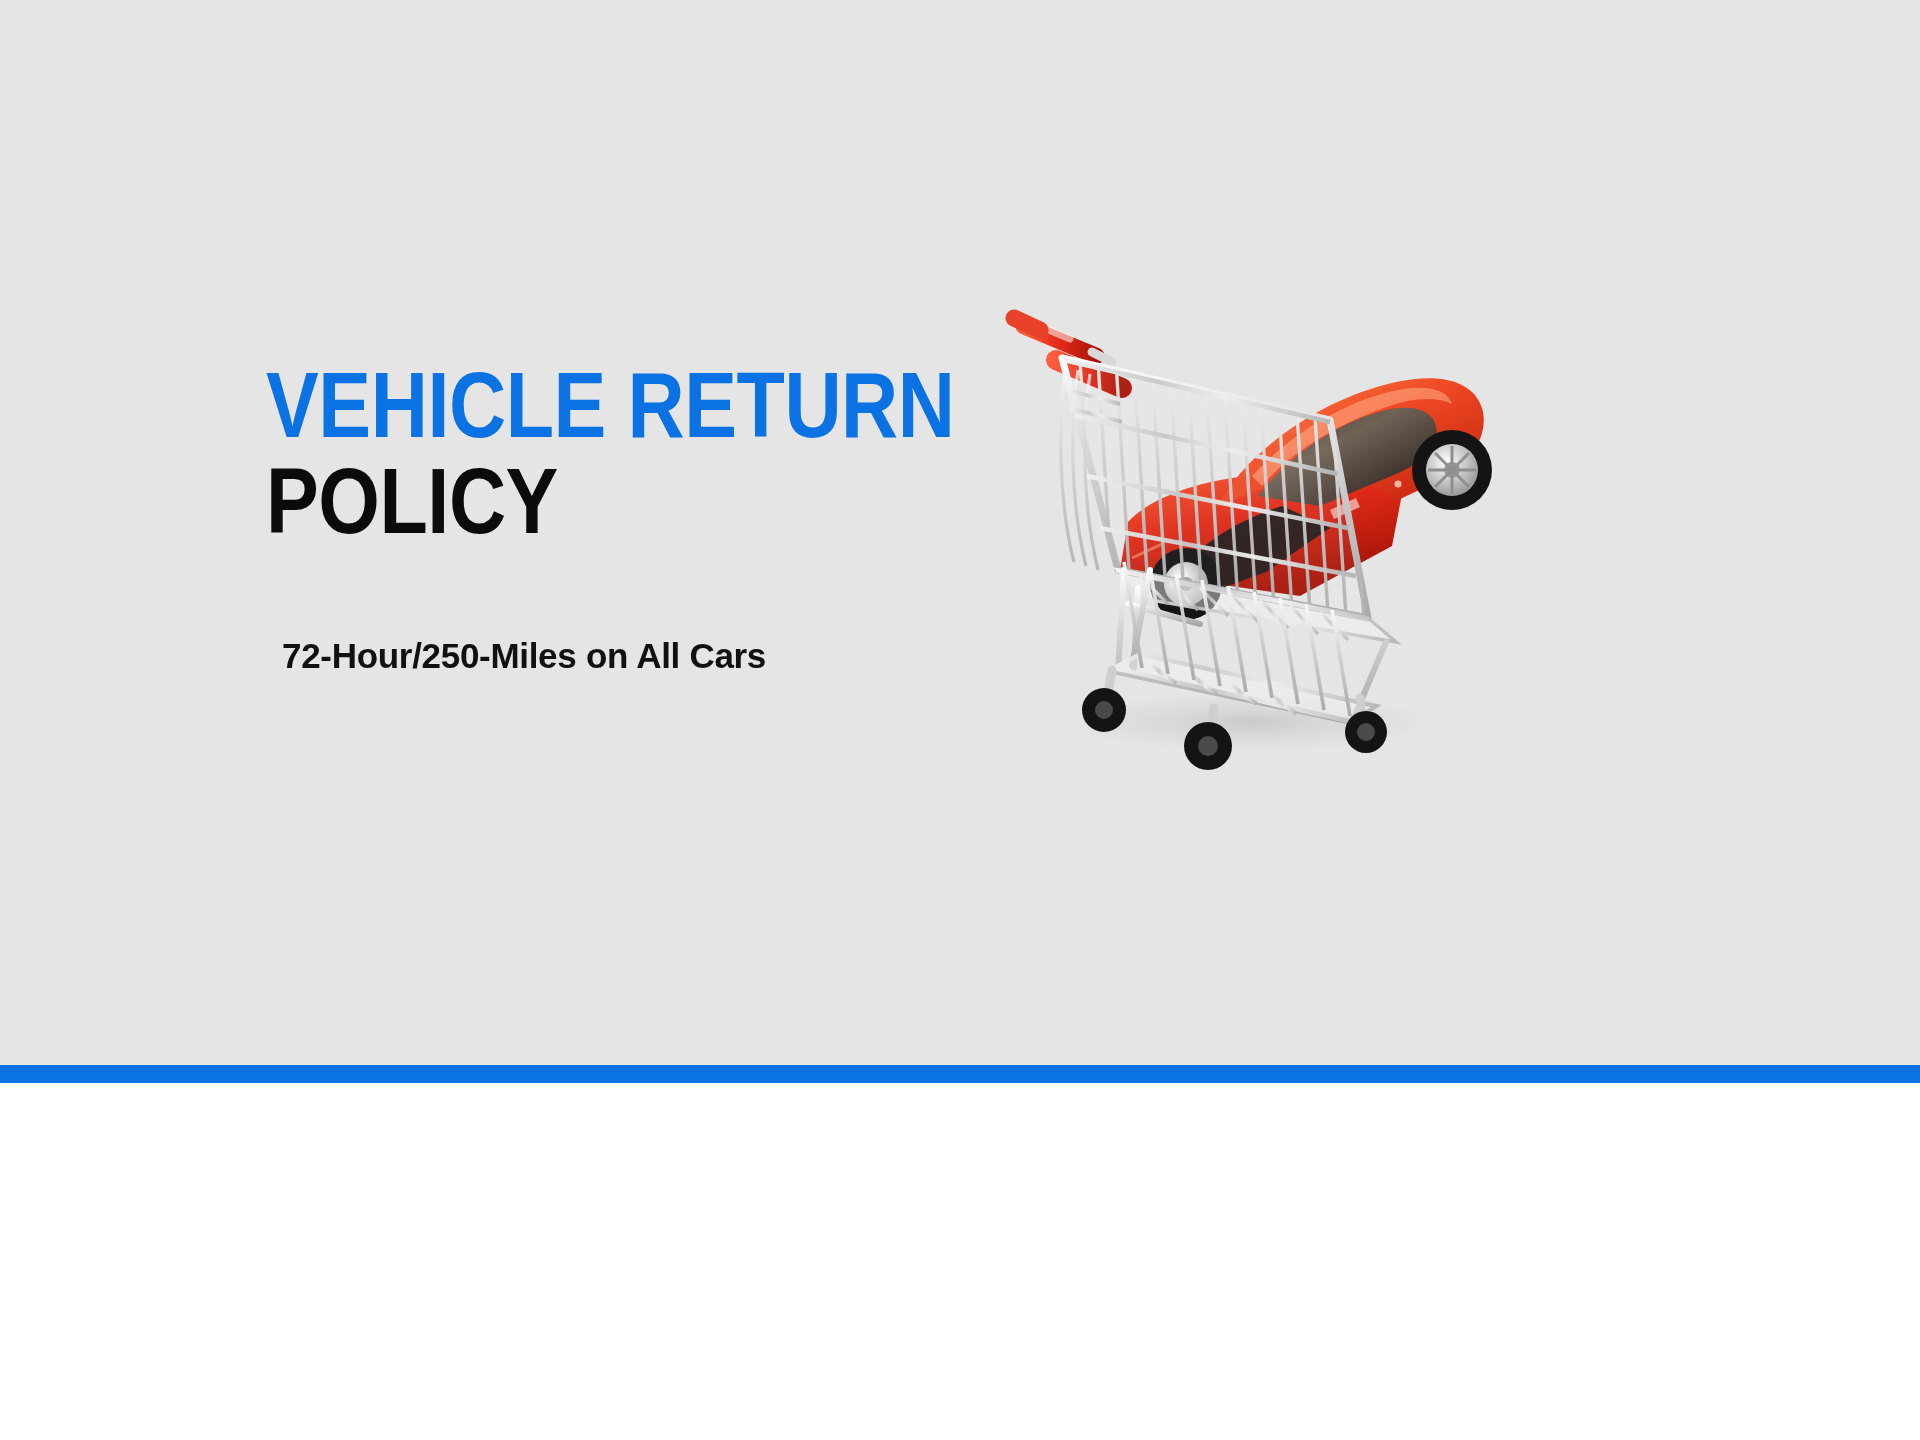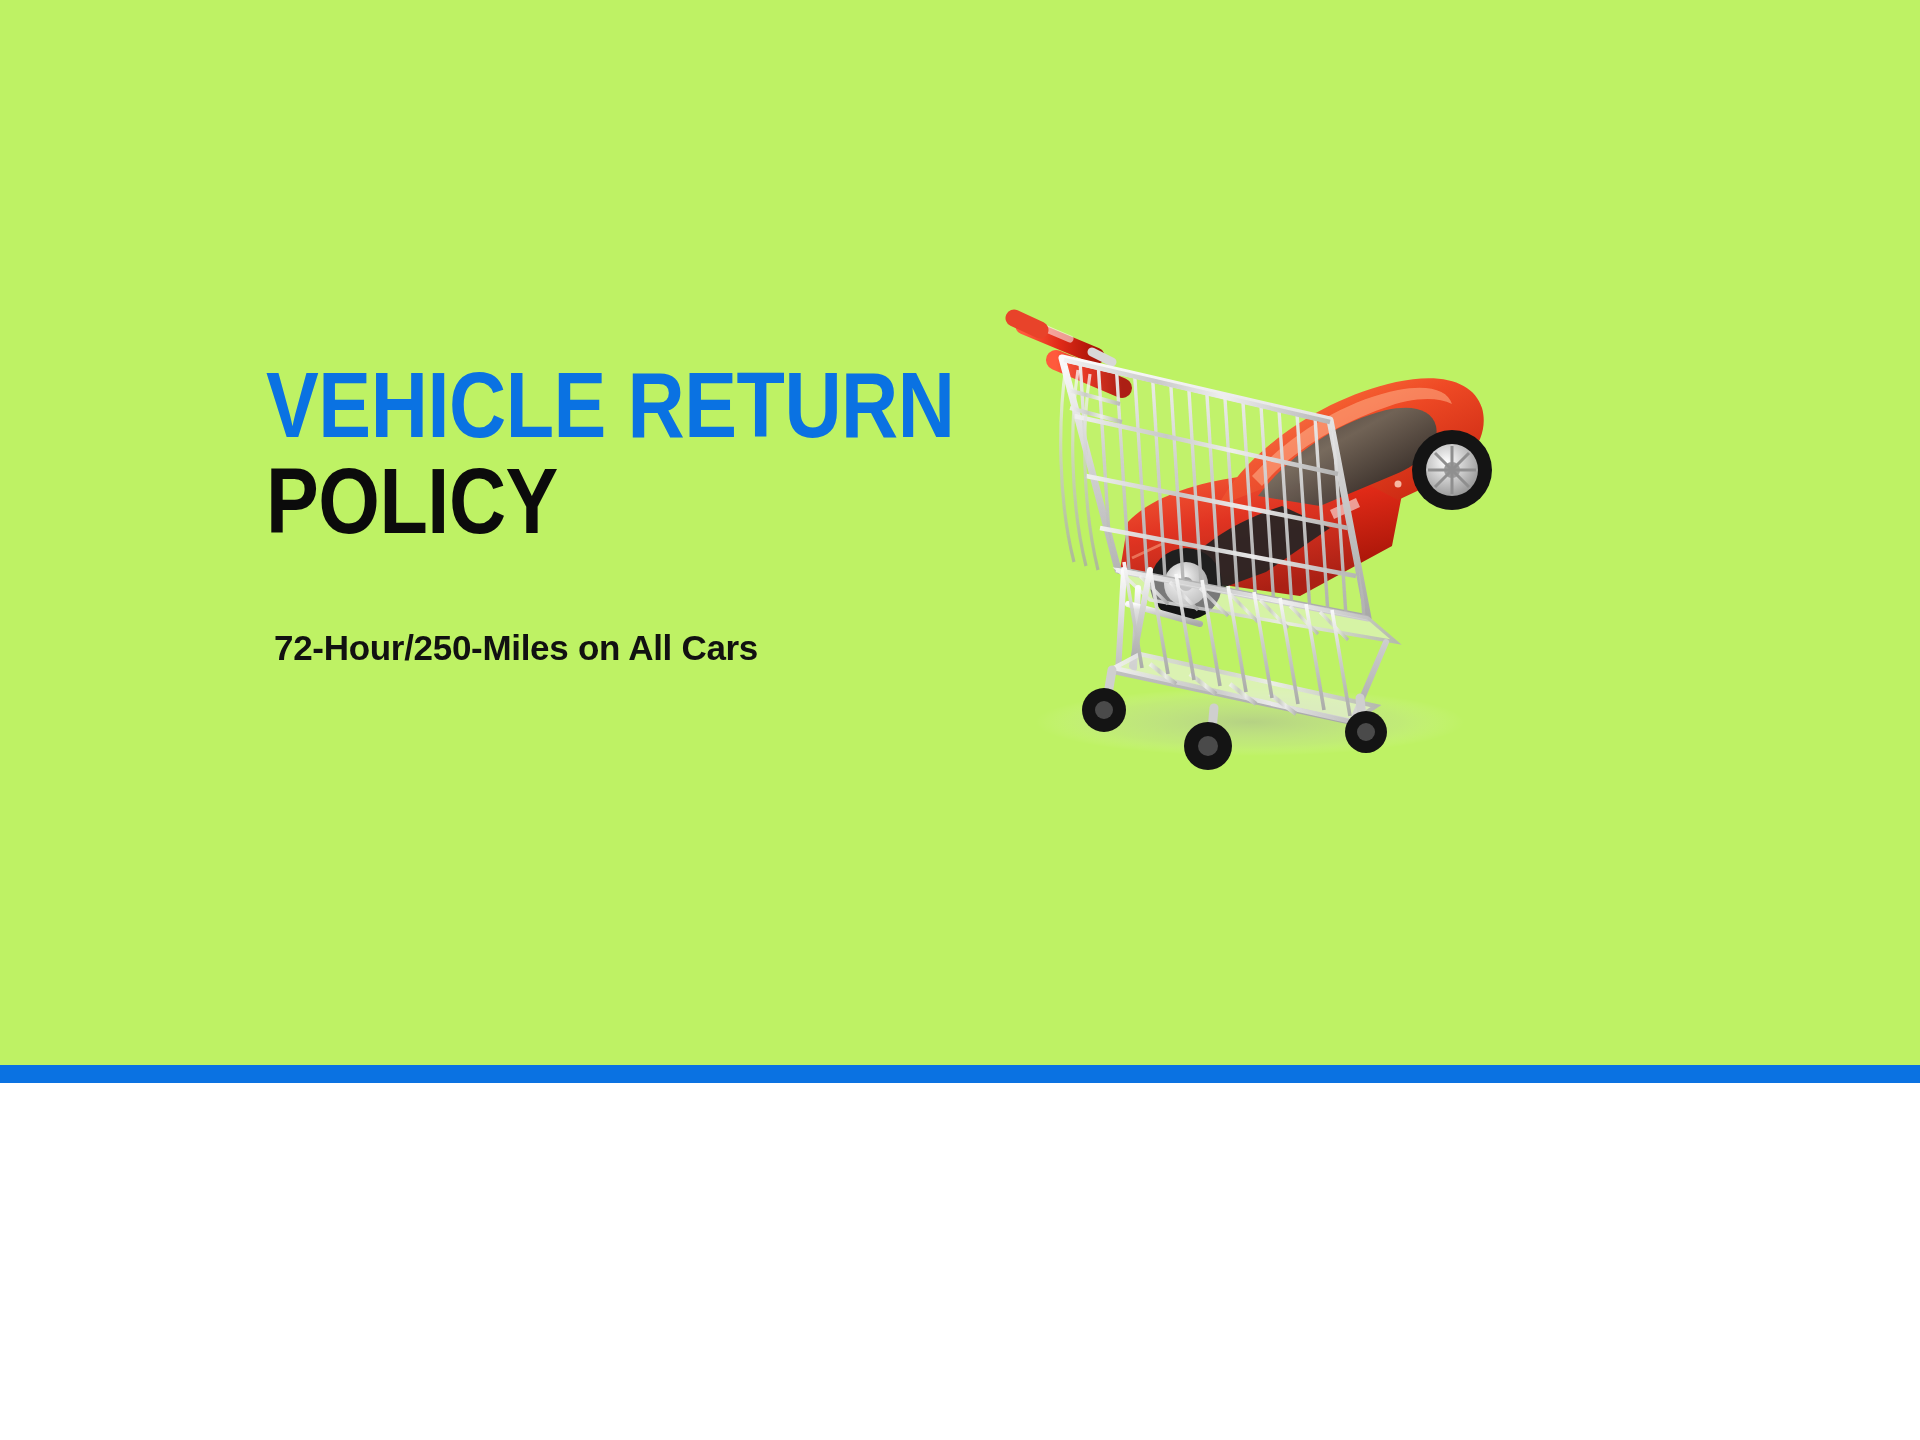--- a/index.html
+++ b/index.html
@@ -17,21 +17,21 @@
     -webkit-font-smoothing: antialiased;
   }
 
   
   .banner {
     position: absolute;
     left: 0;
     top: 0;
     width: 1920px;
     height: 1065px;
-    background: #bef264;
+    background: #e5e5e5;
   }
 
   
   .headline-block {
     position: absolute;
     left: 266px;
     top: 360px;
     width: 720px;
   }
   .headline-line1,
@@ -46,21 +46,21 @@
     transform: scaleX(0.86);
     transform-origin: left center;
   }
   .headline-line1 { color: #0a72e2; }
   .headline-line2 { color: #0b0b0b; margin-top: 6px; }
 
   .subtitle {
     position: absolute;
     left: 266px;
     top: 620px;
-    margin: 8px;
+    margin: 16px;
     font-family: "Liberation Sans", sans-serif;
     font-weight: 700;
     font-size: 35px;
     letter-spacing: -0.3px;
     color: #111111;
     white-space: nowrap;
   }
 
   
   .hero-photo {

